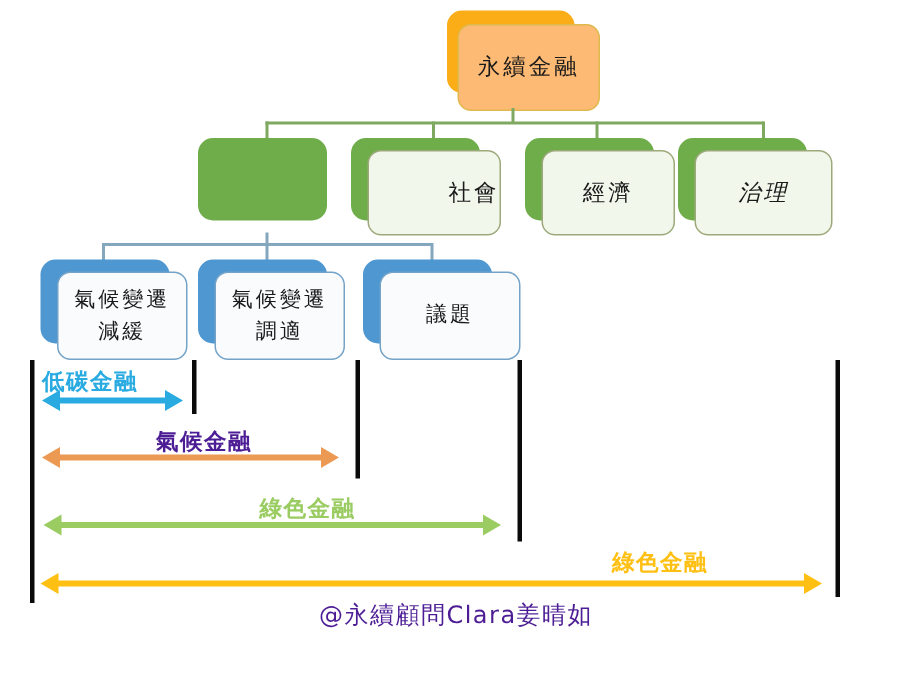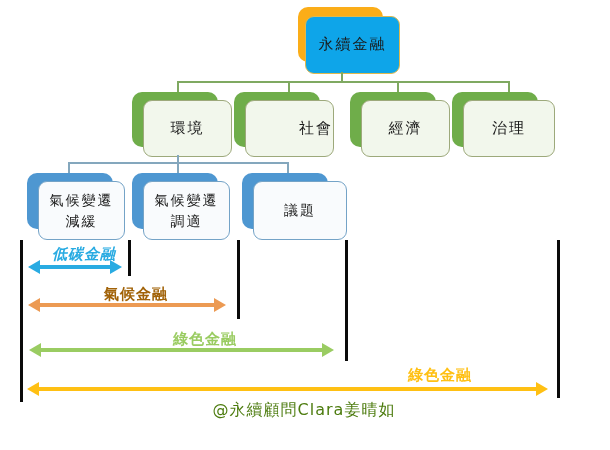--- a/index.html
+++ b/index.html
@@ -15,21 +15,21 @@
     position:absolute;border-radius:10px;
   }
   .front-box{
     position:absolute;border-radius:9px;
     display:flex;align-items:center;justify-content:center;
     flex-direction:column;
     font-size:15px;color:#1a1a1a;letter-spacing:2px;
     text-align:center;line-height:1.45;
   }
   .root-shadow{background:#FBAD18;}
-  .root-front{background:#0ea5e9;border:1.5px solid #E0B94E;}
+  .root-front{background:#fdba74;border:1.5px solid #E0B94E;}
   .pillar-shadow{background:#6FAD4A;}
   .pillar-front{background:#F2F7EC;border:1.2px solid #9DA97B;}
   .child-shadow{background:#4E97D1;}
   .child-front{background:#F9FBFD;border:1.2px solid #74A3C7;font-size:14px;}
   
   .cline{position:absolute;}
   .cline.top{background:#7FA961;}
   .cline.env{background:#84A7BD;}
   
   .bar{position:absolute;width:3px;background:#0a0a0a;}
@@ -44,63 +44,60 @@
   .arrow-blue{color:#29ABE2;}
   .arrow-orange{color:#EC9A53;}
   .arrow-green{color:#9ACC62;}
   .arrow-yellow{color:#FFC013;}
   
   .span-label{
     position:absolute;transform:translateX(-50%);
     font-size:15px;font-weight:bold;letter-spacing:1px;white-space:nowrap;
   }
   .lbl-blue{color:#29ABE2;}
-  .lbl-orange{color:#a16207;}
+  .lbl-orange{color:#4c1d95;}
   .lbl-green{color:#9ACC62;}
   .lbl-yellow{color:#FFC013;}
   
   .watermark{
     position:absolute;transform:translateX(-50%);
-    font-size:16px;color:#4d7c0f;letter-spacing:1px;white-space:nowrap;
+    font-size:16px;color:#4c1d95;letter-spacing:1px;white-space:nowrap;
   }
 </style>
 </head>
 <body>
 
 <div id="canvas">
 
   <div class="shadow-rect root-shadow" style="left:298px;top:7px;width:85px;height:55px;"></div>
   <div class="front-box root-front" style="left:305px;top:16px;width:93px;height:56px;">
     <span>永續金融</span>
   </div>
 
   <div class="cline top" style="left:341px;top:72px;width:1.5px;height:10px;"></div>
   <div class="cline top" style="left:177px;top:81px;width:332px;height:1.5px;"></div>
   <div class="cline top" style="left:177px;top:81px;width:1.5px;height:11px;"></div>
   <div class="cline top" style="left:288px;top:81px;width:1.5px;height:11px;"></div>
   <div class="cline top" style="left:397px;top:81px;width:1.5px;height:11px;"></div>
   <div class="cline top" style="left:508px;top:81px;width:1.5px;height:11px;"></div>
 
   <div class="shadow-rect pillar-shadow" style="left:132px;top:92px;width:86px;height:55px;"></div>
-  <div class="front-box pillar-front" style="left:143px;top:100px;width:87px;height:55px;">
-    <span>環境</span>
-  </div>
 
   <div class="shadow-rect pillar-shadow" style="left:234px;top:92px;width:86px;height:55px;"></div>
   <div class="front-box pillar-front" style="left:245px;top:100px;width:87px;height:55px;align-items:flex-end;">
     <span>社會</span>
   </div>
 
   <div class="shadow-rect pillar-shadow" style="left:350px;top:92px;width:86px;height:55px;"></div>
   <div class="front-box pillar-front" style="left:361px;top:100px;width:87px;height:55px;">
     <span>經濟</span>
   </div>
 
   <div class="shadow-rect pillar-shadow" style="left:452px;top:92px;width:86px;height:55px;"></div>
-  <div class="front-box pillar-front" style="left:463px;top:100px;width:90px;height:55px;">
+  <div class="front-box pillar-front" style="left:463px;top:100px;width:90px;height:55px;font-style:italic;">
     <span>治理</span>
   </div>
 
   <div class="cline env" style="left:177px;top:155px;width:1.5px;height:8px;"></div>
   <div class="cline env" style="left:68px;top:162px;width:220px;height:1.5px;"></div>
   <div class="cline env" style="left:68px;top:162px;width:1.5px;height:12px;"></div>
   <div class="cline env" style="left:177px;top:162px;width:1.5px;height:12px;"></div>
   <div class="cline env" style="left:287px;top:162px;width:1.5px;height:12px;"></div>
 
   <div class="shadow-rect child-shadow" style="left:27px;top:173px;width:86px;height:56px;"></div>
@@ -119,21 +116,21 @@
   <div class="front-box child-front" style="left:253px;top:181px;width:92px;height:57px;">
     <span>議題</span>
   </div>
 
   <div class="bar" style="left:20px;top:240px;height:162px;"></div>
   <div class="bar" style="left:128px;top:240px;height:36px;"></div>
   <div class="bar" style="left:237px;top:240px;height:79px;"></div>
   <div class="bar" style="left:345px;top:240px;height:121px;"></div>
   <div class="bar" style="left:557px;top:240px;height:158px;"></div>
 
-  <div class="span-label lbl-blue" style="left:84px;top:245px;font-style:italic;">低碳金融</div>
+  <div class="span-label lbl-blue" style="left:60px;top:245px;">低碳金融</div>
   <div class="h-arrow arrow-blue" style="left:39px;top:265px;width:72px;"></div>
 
   <div class="span-label lbl-orange" style="left:136px;top:285px;">氣候金融</div>
   <div class="h-arrow arrow-orange" style="left:39px;top:303px;width:176px;"></div>
 
   <div class="span-label lbl-green" style="left:205px;top:330px;">綠色金融</div>
   <div class="h-arrow arrow-green" style="left:40px;top:348px;width:283px;"></div>
 
   <div class="span-label lbl-yellow" style="left:440px;top:366px;">綠色金融</div>
   <div class="h-arrow arrow-yellow" style="left:38px;top:387px;width:499px;"></div>

